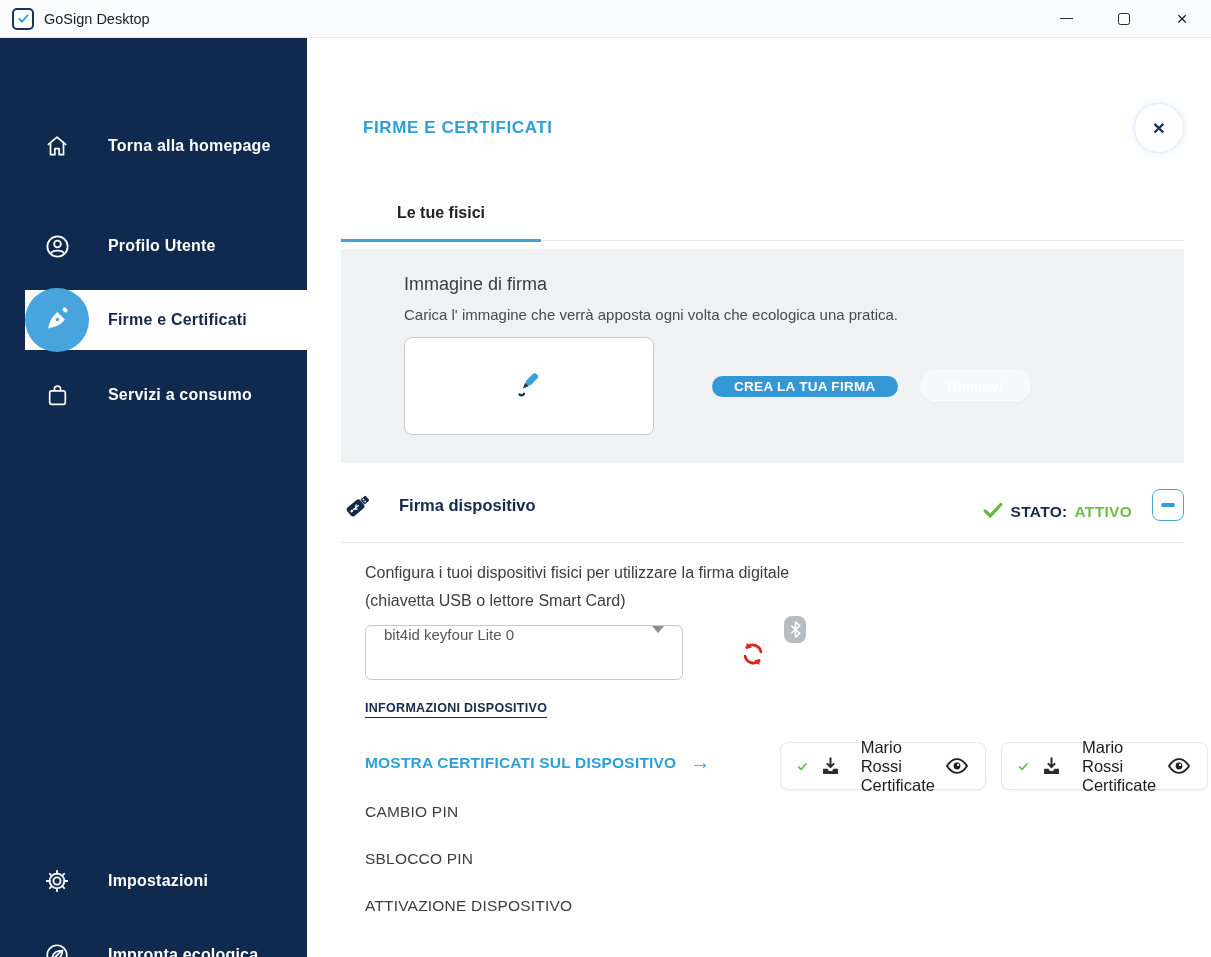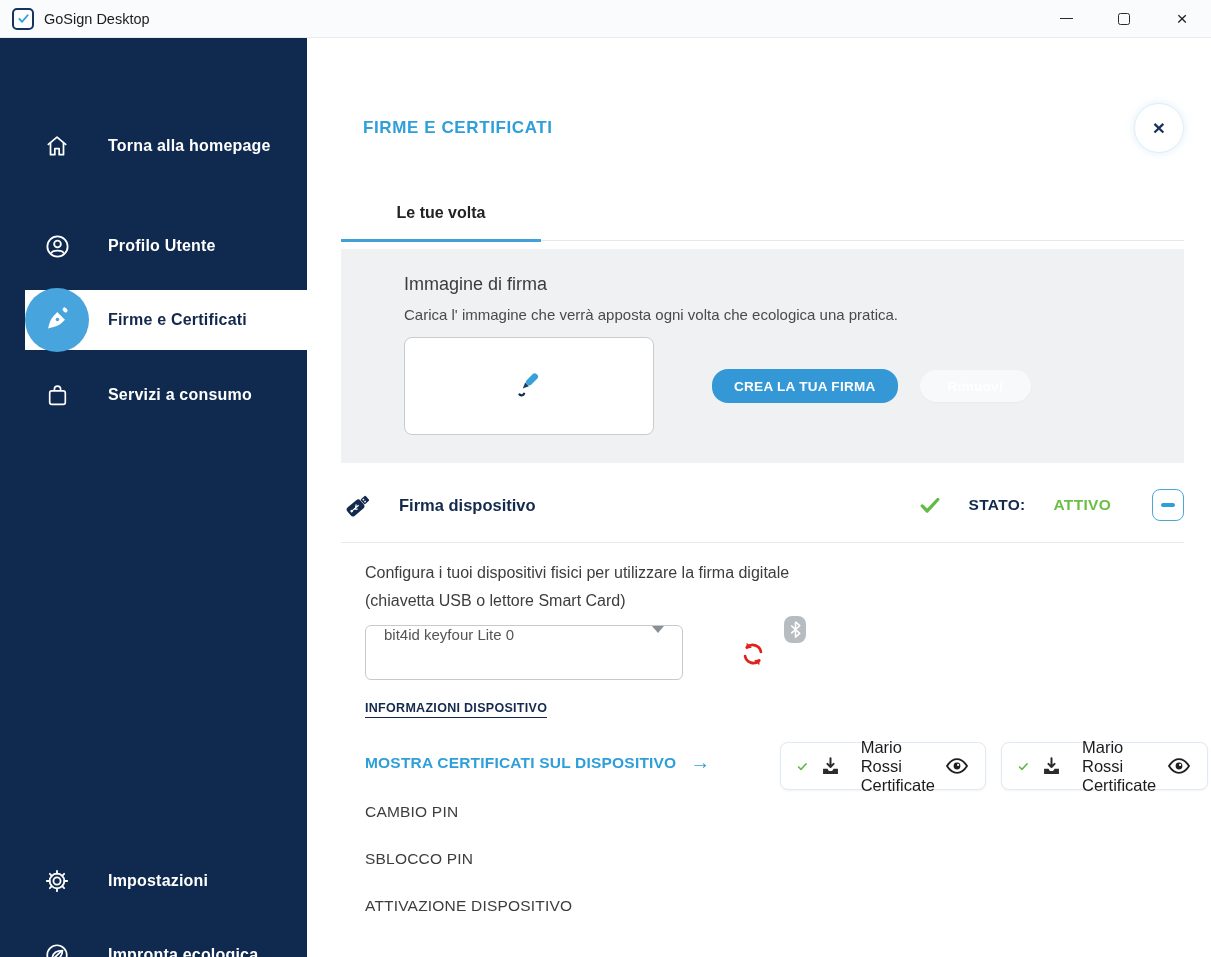--- a/index.html
+++ b/index.html
@@ -75,34 +75,34 @@
   .sig-panel { margin-top:8px; height:214px; background:#eff1f3; padding:25px 0 0 63px; }
   .sig-heading { font-size:18px; color:#3c3c3c; }
   .sig-desc { font-size:15px; color:#4a4a4a; margin-top:11px; }
   .sig-row { display:flex; align-items:center; margin-top:14px; }
   .sig-box {
     width:250px; height:98px; background:#fff; border:1px solid #c8ccd0; border-radius:8px;
     display:flex; align-items:center; justify-content:center; cursor:pointer;
   }
   .sig-buttons { display:flex; align-items:center; margin-left:58px; gap:22px; }
   .btn-create {
-    height:34px; padding:0 22px; border:none; border-radius:16px; background:#3598d6;
+    height:21px; padding:0 22px; border:none; border-radius:16px; background:#3598d6;
     color:#fff; font-weight:bold; font-size:13.5px; letter-spacing:.3px;
     font-family:inherit; display:flex; align-items:center; cursor:pointer;
   }
   .btn-remove {
     height:32px; padding:0 28px; border:none; border-radius:16px; background:#f7f9fa;
     color:#ffffff; font-weight:bold; font-size:13.5px; letter-spacing:.3px;
     font-family:inherit; display:flex; align-items:center; box-shadow:0 1px 2px rgba(0,0,0,.03);
   }
 
   
   .device-row { display:flex; align-items:center; margin-top:18px; height:48px; }
   .device-title { margin-left:20px; font-size:16.5px; font-weight:bold; color:#13294d; margin-left:22px; }
-  .device-right { margin-left:auto; display:flex; align-items:center;gap:21px; }
+  .device-right { margin-left:auto; display:flex; align-items:flex-end; }
   .status-label { font-size:15.5px; font-weight:bold; color:#13294d; letter-spacing:.3px; margin-left:7px; }
   .status-value { font-size:15.5px; font-weight:bold; color:#6cbf44; letter-spacing:.3px; margin-left:7px; }
   .minus-btn {
     width:32px; height:32px; margin-left:20px; background:#fff;
     border:1.6px solid #49a5de; border-radius:8px;
     display:flex; align-items:center; justify-content:center; cursor:pointer;
   }
   .minus-bar { width:14px; height:3.2px; background:#2e9fd9; border-radius:2px; }
   .section-divider { border:none; border-top:1px solid #eaeaec; margin-top:13px; }
 
@@ -236,21 +236,21 @@
   <div class="main-inner">
 
     <div class="content-header">
       <span class="page-title">FIRME E CERTIFICATI</span>
       <div class="close-circle">
         <span>×</span>
       </div>
     </div>
 
     <div class="tabs">
-      <div class="tab active">Le tue volta</div>
+      <div class="tab active">Le tue fisici</div>
     </div>
 
     
     <div class="sig-panel">
       <div class="sig-heading">Immagine di firma</div>
       <div class="sig-desc">Carica l' immagine che verrà apposta ogni volta che ecologica una pratica.</div>
       <div class="sig-row">
         <div class="sig-box">
           <svg width="40" height="40" viewBox="0 0 40 40">
             <g transform="rotate(45 20 16)">

